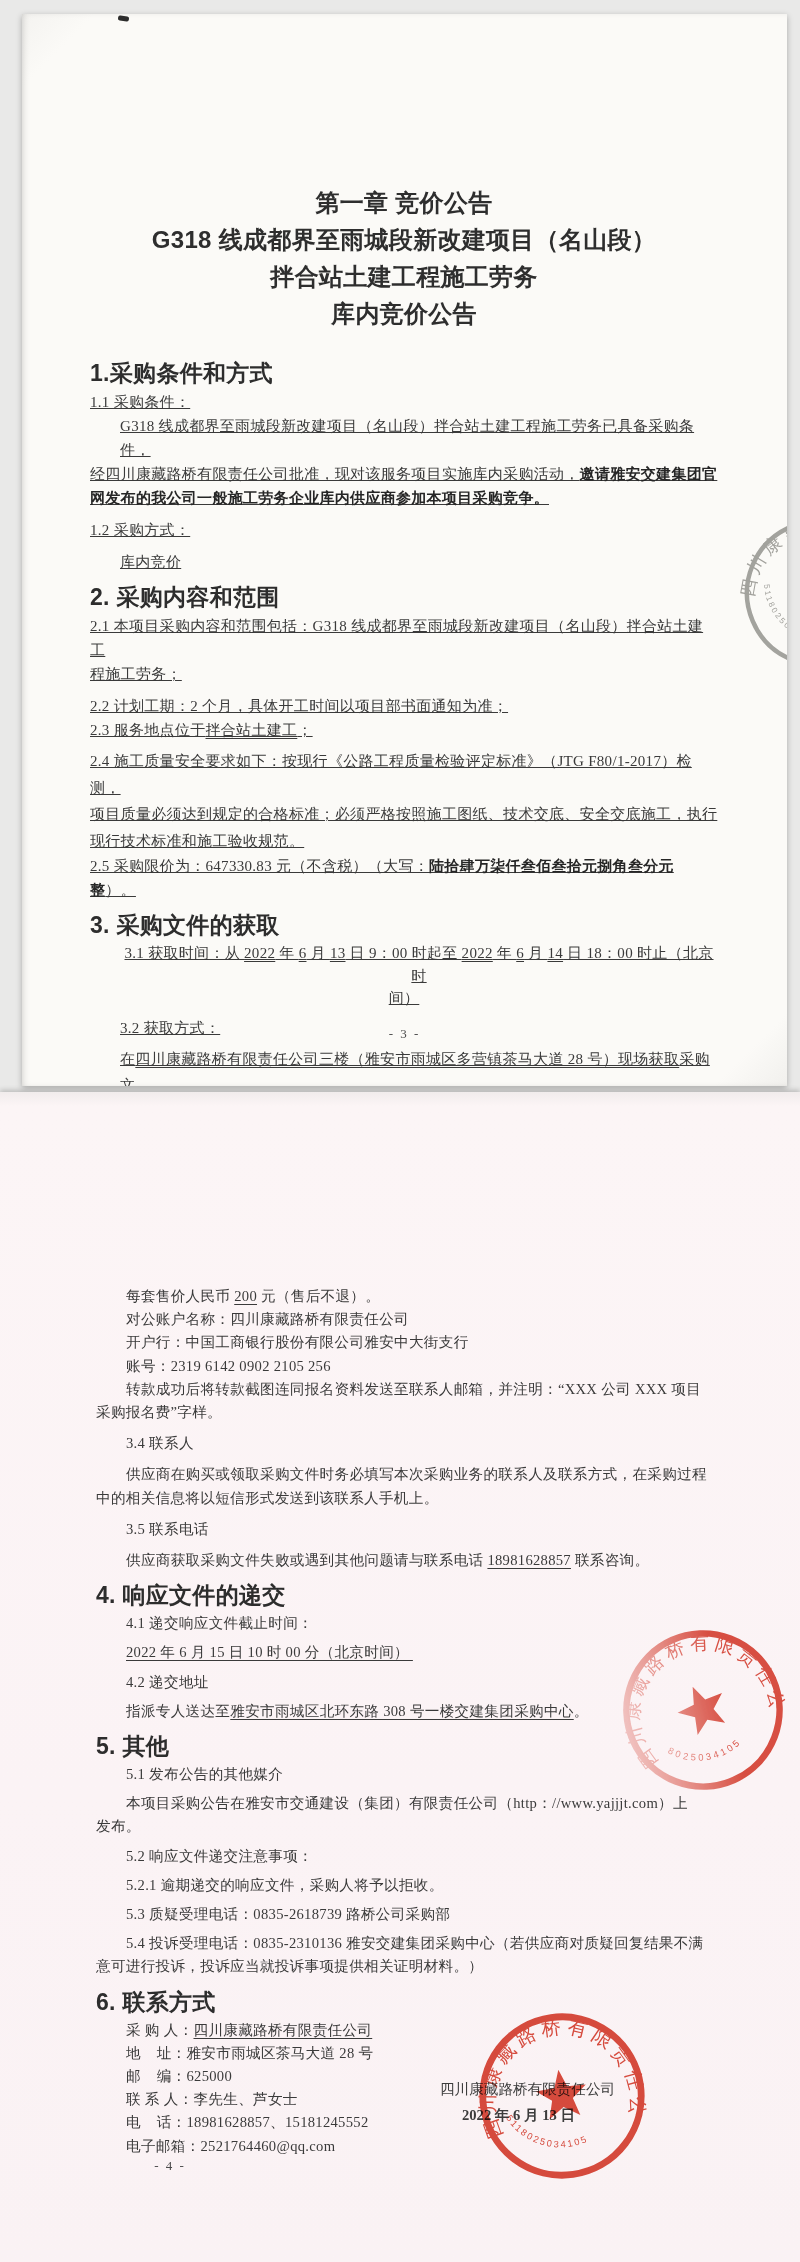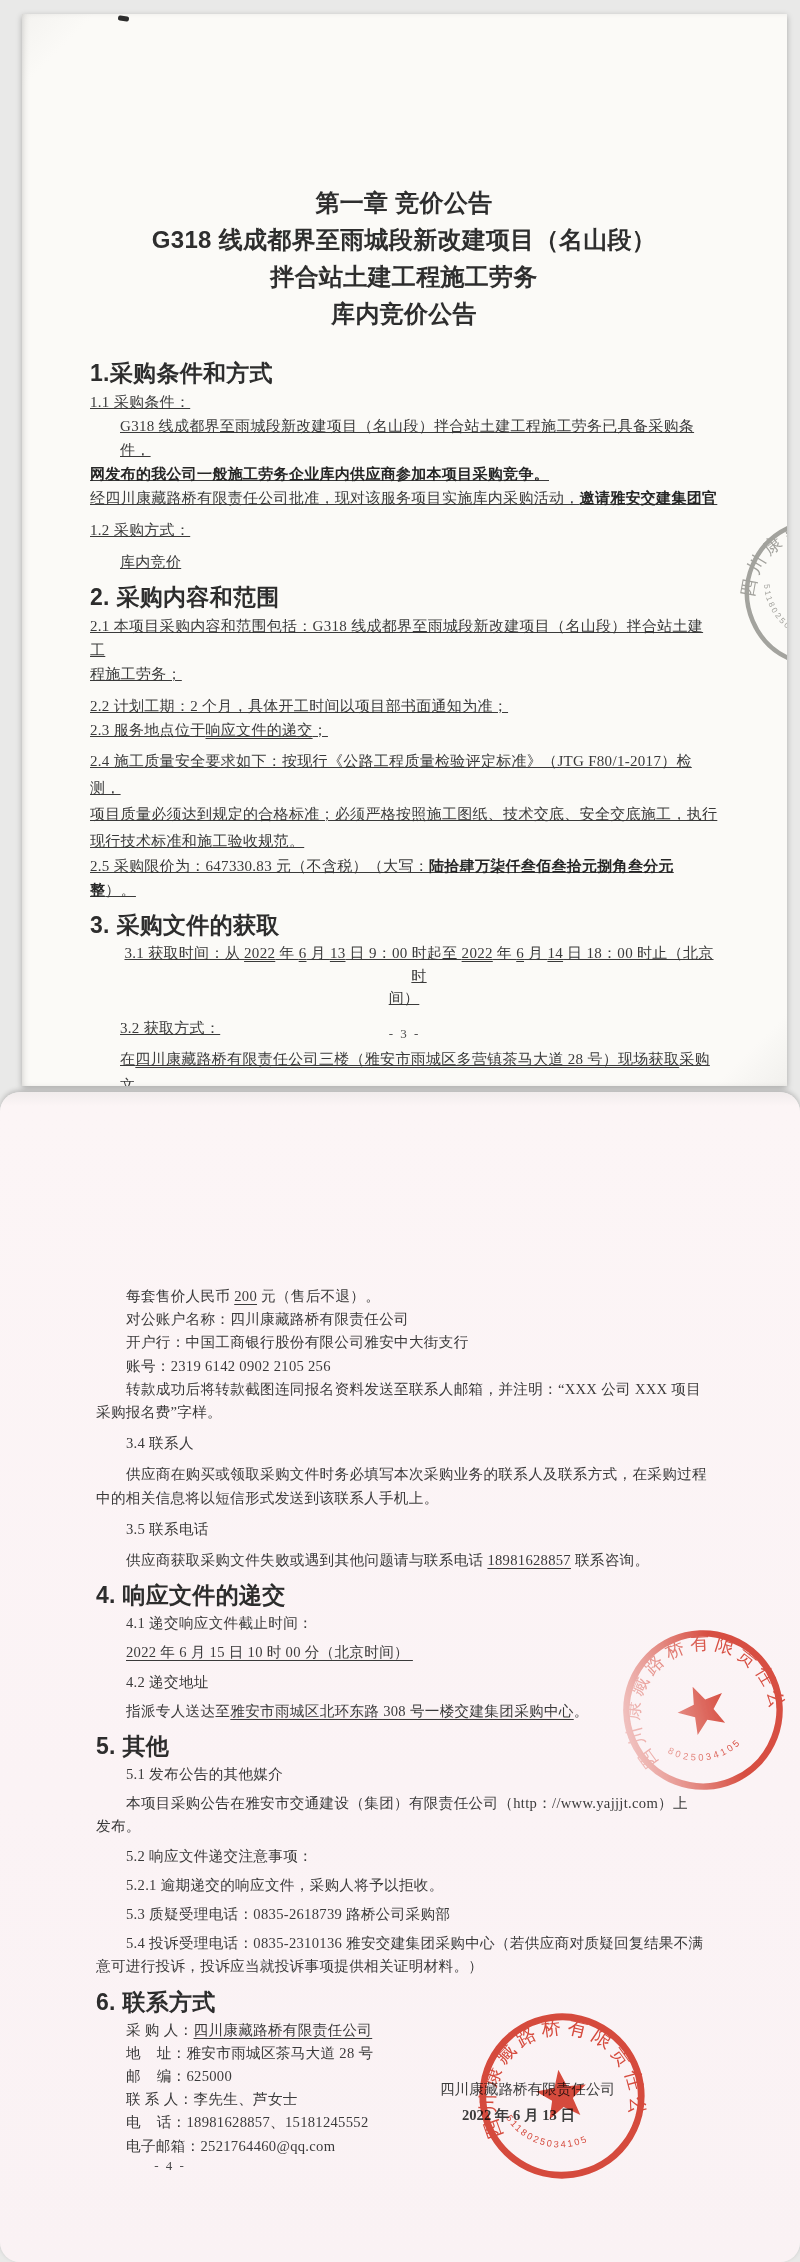--- a/index.html
+++ b/index.html
@@ -13,21 +13,20 @@
   .page{position:absolute;overflow:hidden;}
   #page1{
     left:22px;top:14px;width:765px;height:1072px;
     background:linear-gradient(135deg,#f4f3f0 0,#fbfaf7 4%,#fbfaf7 96%,#f1f0ed 100%);
     box-shadow:0 2px 6px rgba(0,0,0,.28), inset 4px 0 8px -5px rgba(0,0,0,.25);
   }
   #page2{
     left:0;top:1092px;width:800px;height:1170px;
     background:linear-gradient(#f1ecec 0,#fcf5f6 1.2%,#fbf3f5 60%,#faf2f4 100%);
     box-shadow:0 -2px 5px rgba(0,0,0,.2);
-    border-radius:20px;
   }
   .content{position:absolute;}
   #page1 .content{left:68px;top:170px;width:628px;}
   #page2 .content{left:96px;top:193px;width:624px;}
   
   .ln{white-space:pre-wrap;letter-spacing:.3px;}
   .t{text-align:center;font-weight:bold;font-size:24px;line-height:37px;
      font-family:"Liberation Sans","DejaVu Sans",sans-serif;color:#2e2e2e;}
   .h{font-weight:bold;font-size:23px;line-height:26px;margin-top:10px;margin-bottom:4px;
      font-family:"Liberation Sans","DejaVu Sans",sans-serif;color:#2d2d2d;}
@@ -64,29 +63,29 @@
 
 <div class="page" id="page1">
   <div class="content">
       <div class="ln t"><span class="">第一章 竞价公告</span></div>
       <div class="ln t"><span class="">G318 线成都界至雨城段新改建项目（名山段）</span></div>
       <div class="ln t"><span class="">拌合站土建工程施工劳务</span></div>
       <div class="ln t"><span class="">库内竞价公告</span></div>
       <div class="ln h g28"><span class="">1.采购条件和方式</span></div>
       <div class="ln p"><span class="">1.1 采购条件：</span></div>
       <div class="ln p ind"><span class="">G318 线成都界至雨城段新改建项目（名山段）拌合站土建工程施工劳务已具备采购条件，</span></div>
+      <div class="ln p"><span class="">经四川康藏路桥有限责任公司批准，现对该服务项目实施库内采购活动，</span><span class="b">邀请雅安交建集团官</span></div>
       <div class="ln p"><span class="b">网发布的我公司一般施工劳务企业库内供应商参加本项目采购竞争。</span></div>
-      <div class="ln p"><span class="">经四川康藏路桥有限责任公司批准，现对该服务项目实施库内采购活动，</span><span class="b">邀请雅安交建集团官</span></div>
       <div class="ln p g4"><span class="">1.2 采购方式：</span></div>
       <div class="ln p ind g4"><span class="">库内竞价</span></div>
       <div class="ln h"><span class="">2. 采购内容和范围</span></div>
       <div class="ln p"><span class="">2.1 本项目采购内容和范围包括：G318 线成都界至雨城段新改建项目（名山段）拌合站土建工</span></div>
       <div class="ln p"><span class="">程施工劳务；</span></div>
       <div class="ln p g4"><span class="">2.2 计划工期：2 个月，具体开工时间以项目部书面通知为准；</span></div>
-      <div class="ln p"><span class="">2.3 服务地点位于</span><span class="u ">响应文件的递交</span><span class="">；</span></div>
+      <div class="ln p"><span class="">2.3 服务地点位于</span><span class="u ">拌合站土建工</span><span class="">；</span></div>
       <div class="ln p loose g6"><span class="">2.4 施工质量安全要求如下：按现行《公路工程质量检验评定标准》（JTG F80/1-2017）检测，</span></div>
       <div class="ln p loose"><span class="">项目质量必须达到规定的合格标准；必须严格按照施工图纸、技术交底、安全交底施工，执行</span></div>
       <div class="ln p loose"><span class="">现行技术标准和施工验收规范。</span></div>
       <div class="ln p"><span class="">2.5 采购限价为：647330.83 元（不含税）（大写：</span><span class="b">陆拾肆万柒仟叁佰叁拾元捌角叁分元整</span><span class="">）。</span></div>
       <div class="ln h"><span class="">3. 采购文件的获取</span></div>
       <div class="ln p ind tight"><span class="">3.1 获取时间：从 </span><span class="u ">2022</span><span class=""> 年 </span><span class="u ">6</span><span class=""> 月 </span><span class="u ">13</span><span class=""> 日 9：00 时起至 </span><span class="u ">2022</span><span class=""> 年 </span><span class="u ">6</span><span class=""> 月 </span><span class="u ">14</span><span class=""> 日 18：00 时止（北京时</span></div>
       <div class="ln p tight"><span class="">间）</span></div>
       <div class="ln p ind g6"><span class="">3.2 获取方式：</span></div>
       <div class="ln p ind loose g6"><span class="">在</span><span class="u ">四川康藏路桥有限责任公司三楼（雅安市雨城区多营镇茶马大道 28 号）现场获取</span><span class="">采购文</span></div>
     </div>

